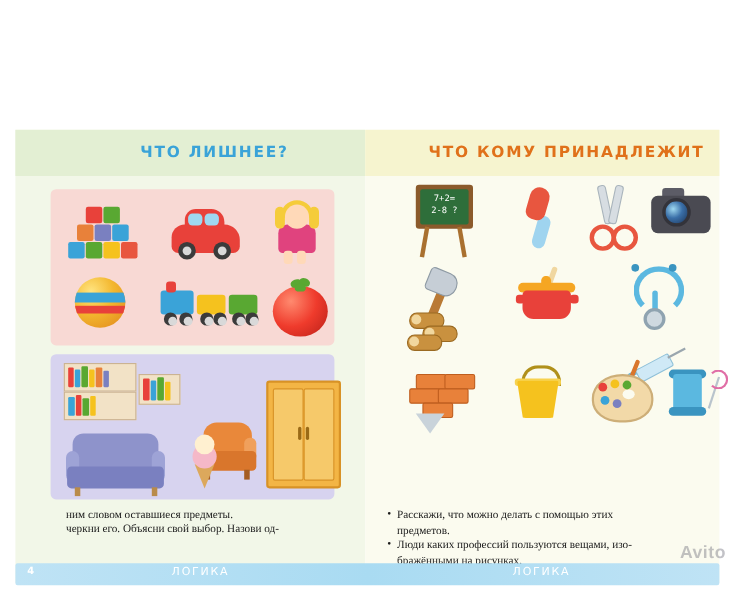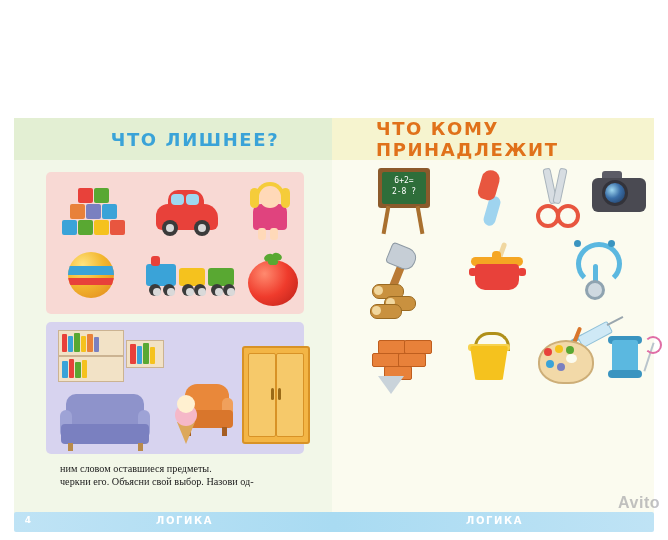--- a/index.html
+++ b/index.html
@@ -46,21 +46,21 @@
     height: 42px;
     display: flex;
     align-items: center;
     justify-content: center;
   }
   .title-bar.left { background: #e3efd3; }
   .title-bar.right { background: #f6f4cf; }
   .title {
     font-family: "DejaVu Sans", sans-serif;
     font-weight: bold;
-    font-size: 18px;
+    font-size: 14px;
     letter-spacing: 1.6px;
     color: #3aa3d8;
     text-transform: uppercase;
     margin-left: 44px;
   }
   .title.right { color: #e0711a; }
 
   
   .panel {
     position: absolute;
@@ -716,21 +716,21 @@
     text-align: center;
     font-family: "DejaVu Sans", sans-serif;
     font-size: 9px;
     color: #ffffff;
     font-weight: bold;
   }
   .foot-label {
     position: absolute;
     top: 3px;
     font-family: "DejaVu Sans", sans-serif;
-    font-weight: bold;
+    font-weight: normal;
     font-size: 10px;
     letter-spacing: 1.6px;
     color: #ffffff;
     text-transform: uppercase;
   }
   .foot-label.l { left: 142px; }
   .foot-label.r { left: 452px; }
 
   
   .watermark {
@@ -881,21 +881,21 @@
     </div>
 
     <div class="half right">
       <div class="title-bar right">
         <span class="title right">Что кому принадлежит</span>
       </div>
 
       <div class="ritem" style="left:42px; top:48px; width:62px; height:72px;">
         <div class="bb-frame">
           <div class="bb-inner">
-            <div>6+2=</div>
+            <div>7+2=</div>
             <div>2-8 ?</div>
           </div>
         </div>
         <div class="bb-leg" style="left:10px; transform:rotate(10deg);"></div>
         <div class="bb-leg" style="left:44px; transform:rotate(-10deg);"></div>
       </div>
 
       <div class="ritem" style="left:138px; top:48px; width:44px; height:68px;">
         <div class="brush-handle"></div>
         <div class="brush-head"></div>
@@ -972,20 +972,26 @@
       </div>
 
       <div class="ritem" style="left:268px; top:212px; width:66px; height:60px;">
         <div class="spool-cap" style="top:6px;"></div>
         <div class="spool-body"></div>
         <div class="spool-cap" style="top:40px;"></div>
         <div class="needle-shape"></div>
         <div class="thread"></div>
       </div>
 
+      <div class="notes right" style="top:344px;">
+        <div class="note-line">Расскажи, что можно делать с помощью этих</div>
+        <div class="note-cont">предметов.</div>
+        <div class="note-line">Люди каких профессий пользуются вещами, изо-</div>
+        <div class="note-cont">бражёнными на рисунках.</div>
+      </div>
     </div>
   </div>
 
   <div class="footer">
     <div class="foot-band"></div>
     <div class="page-num">4</div>
     <div class="foot-label l">Логика</div>
     <div class="foot-label r">Логика</div>
   </div>
 

